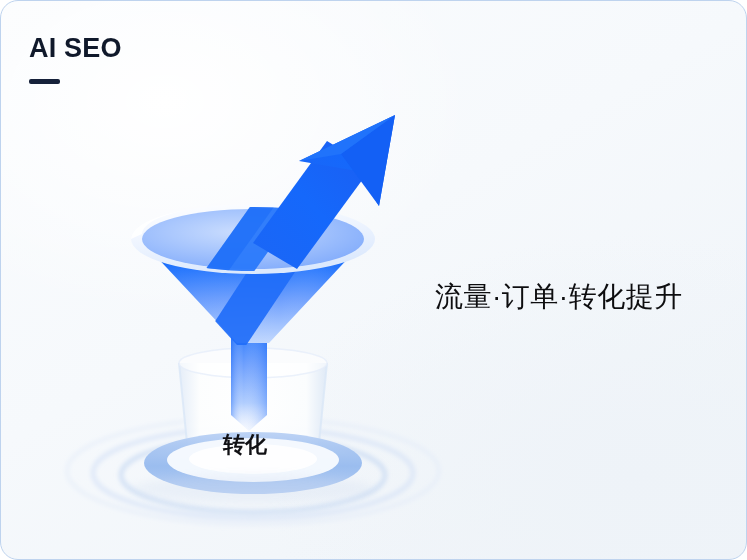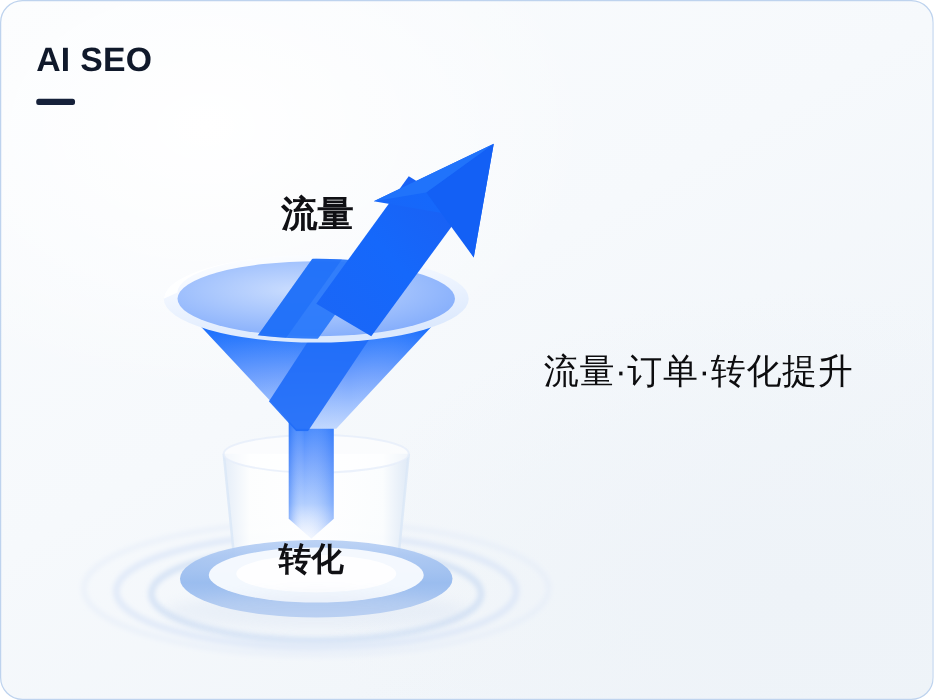--- a/index.html
+++ b/index.html
@@ -80,21 +80,21 @@
     z-index: 45;
   }
   .label-traffic {
     left: 224px;
     top: 151px;
     font-size: 29px;
   }
   .label-conversion {
     left: 222px;
     top: 429px;
-    font-size: 26px;
+    font-size: 22px;
     text-align: right;
   }
 </style>
 </head>
 <body>
 
 <div class="canvas">
 
   <div class="title-block">
     <div class="title-text">AI SEO</div>
@@ -240,18 +240,17 @@
 
         <path d="M 298 160 L 394 114 L 378 205 L 356 170 Z" fill="url(#arrowGrad)"></path>
         <path d="M 394 114 L 378 205 L 340 153 Z" fill="#1360f5"></path>
         <path d="M 394 114 L 340 153 L 298 160 Z" fill="#2073fb"></path>
       </g>
 
       <ellipse cx="252" cy="488" rx="120" ry="14" fill="#cfdcf0" opacity="0.28" filter="url(#softBlur)"></ellipse>
     </svg>
   </div>
 
-  <div class="label label-traffic">流量</div>
   <div class="label label-conversion">转化</div>
 
   <div class="headline">流量·订单·转化提升</div>
 
 </div>
 
 </body></html>

